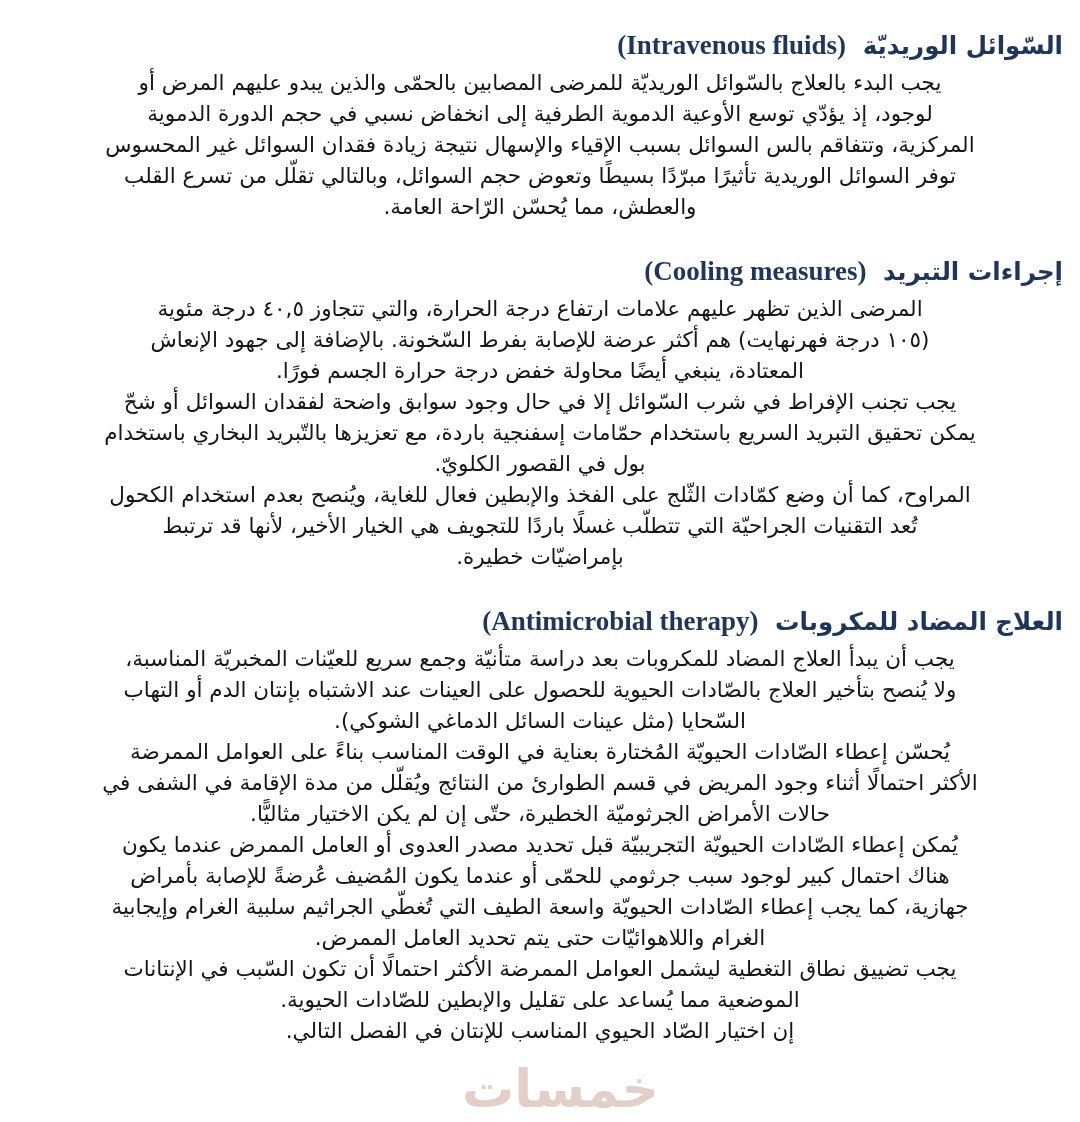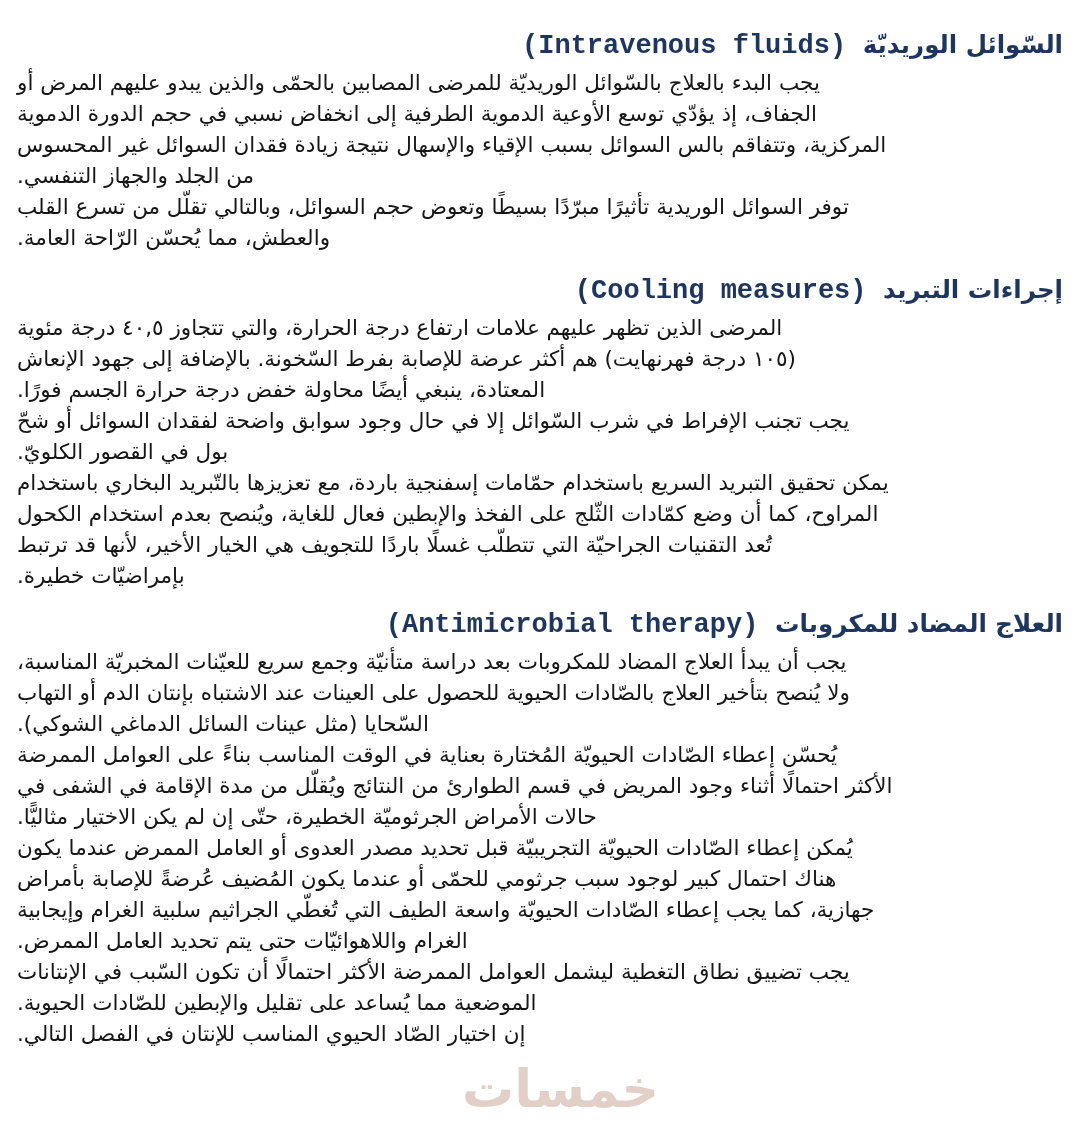--- a/index.html
+++ b/index.html
@@ -38,68 +38,67 @@
   .heading {
     margin: 0 0 4px 0;
     font-size: 24.5px;
     line-height: 34px;
     font-weight: bold;
     color: #1e355e;
     white-space: nowrap;
     text-align: right;
   }
   .heading .h-en {
-    font-family: Liberation Mono, monospace;
+    font-family: Liberation Serif, serif;
     font-size: 27px;
     font-weight: bold;
     direction: ltr;
     unicode-bidi: isolate;
     margin-right: 8px;
   }
-  .sec-cooling .heading { margin-top: 20px; }
-  .sec-antimicrobial .heading { margin-top: 16px; }
+  .sec-cooling .heading { margin-top: 32px; }
+  .sec-antimicrobial .heading { margin-top: 32px; }
   .line {
     font-size: 21.5px;
     line-height: 31px;
     color: #161616;
-    text-align: left;
+    text-align: center;
     white-space: nowrap;
   }
 </style>
 </head>
 <body>
 
 <div class="page">
 
   <div class="watermark">خمسات</div>
 
   <section class="doc-section sec-iv">
     <h2 class="heading">
       <span class="h-ar">السّوائل الوريديّة</span>
       <span class="h-en">(Intravenous fluids)</span>
     </h2>
     <div class="line">يجب البدء بالعلاج بالسّوائل الوريديّة للمرضى المصابين بالحمّى والذين يبدو عليهم المرض أو</div>
-    <div class="line">الجفاف، إذ يؤدّي توسع الأوعية الدموية الطرفية إلى انخفاض نسبي في حجم الدورة الدموية</div>
+    <div class="line">لوجود، إذ يؤدّي توسع الأوعية الدموية الطرفية إلى انخفاض نسبي في حجم الدورة الدموية</div>
     <div class="line">المركزية، وتتفاقم بالس السوائل بسبب الإقياء والإسهال نتيجة زيادة فقدان السوائل غير المحسوس</div>
-    <div class="line">من الجلد والجهاز التنفسي.</div>
     <div class="line">توفر السوائل الوريدية تأثيرًا مبرّدًا بسيطًا وتعوض حجم السوائل، وبالتالي تقلّل من تسرع القلب</div>
     <div class="line">والعطش، مما يُحسّن الرّاحة العامة.</div>
   </section>
 
   <section class="doc-section sec-cooling">
     <h2 class="heading">
       <span class="h-ar">إجراءات التبريد</span>
       <span class="h-en">(Cooling measures)</span>
     </h2>
     <div class="line">المرضى الذين تظهر عليهم علامات ارتفاع درجة الحرارة، والتي تتجاوز ٤٠,٥ درجة مئوية</div>
     <div class="line">(١٠٥ درجة فهرنهايت) هم أكثر عرضة للإصابة بفرط السّخونة. بالإضافة إلى جهود الإنعاش</div>
     <div class="line">المعتادة، ينبغي أيضًا محاولة خفض درجة حرارة الجسم فورًا.</div>
     <div class="line">يجب تجنب الإفراط في شرب السّوائل إلا في حال وجود سوابق واضحة لفقدان السوائل أو شحّ</div>
+    <div class="line">يمكن تحقيق التبريد السريع باستخدام حمّامات إسفنجية باردة، مع تعزيزها بالتّبريد البخاري باستخدام</div>
     <div class="line">بول في القصور الكلويّ.</div>
-    <div class="line">يمكن تحقيق التبريد السريع باستخدام حمّامات إسفنجية باردة، مع تعزيزها بالتّبريد البخاري باستخدام</div>
     <div class="line">المراوح، كما أن وضع كمّادات الثّلج على الفخذ والإبطين فعال للغاية، ويُنصح بعدم استخدام الكحول</div>
     <div class="line">تُعد التقنيات الجراحيّة التي تتطلّب غسلًا باردًا للتجويف هي الخيار الأخير، لأنها قد ترتبط</div>
     <div class="line">بإمراضيّات خطيرة.</div>
   </section>
 
   <section class="doc-section sec-antimicrobial">
     <h2 class="heading">
       <span class="h-ar">العلاج المضاد للمكروبات</span>
       <span class="h-en">(Antimicrobial therapy)</span>
     </h2>

